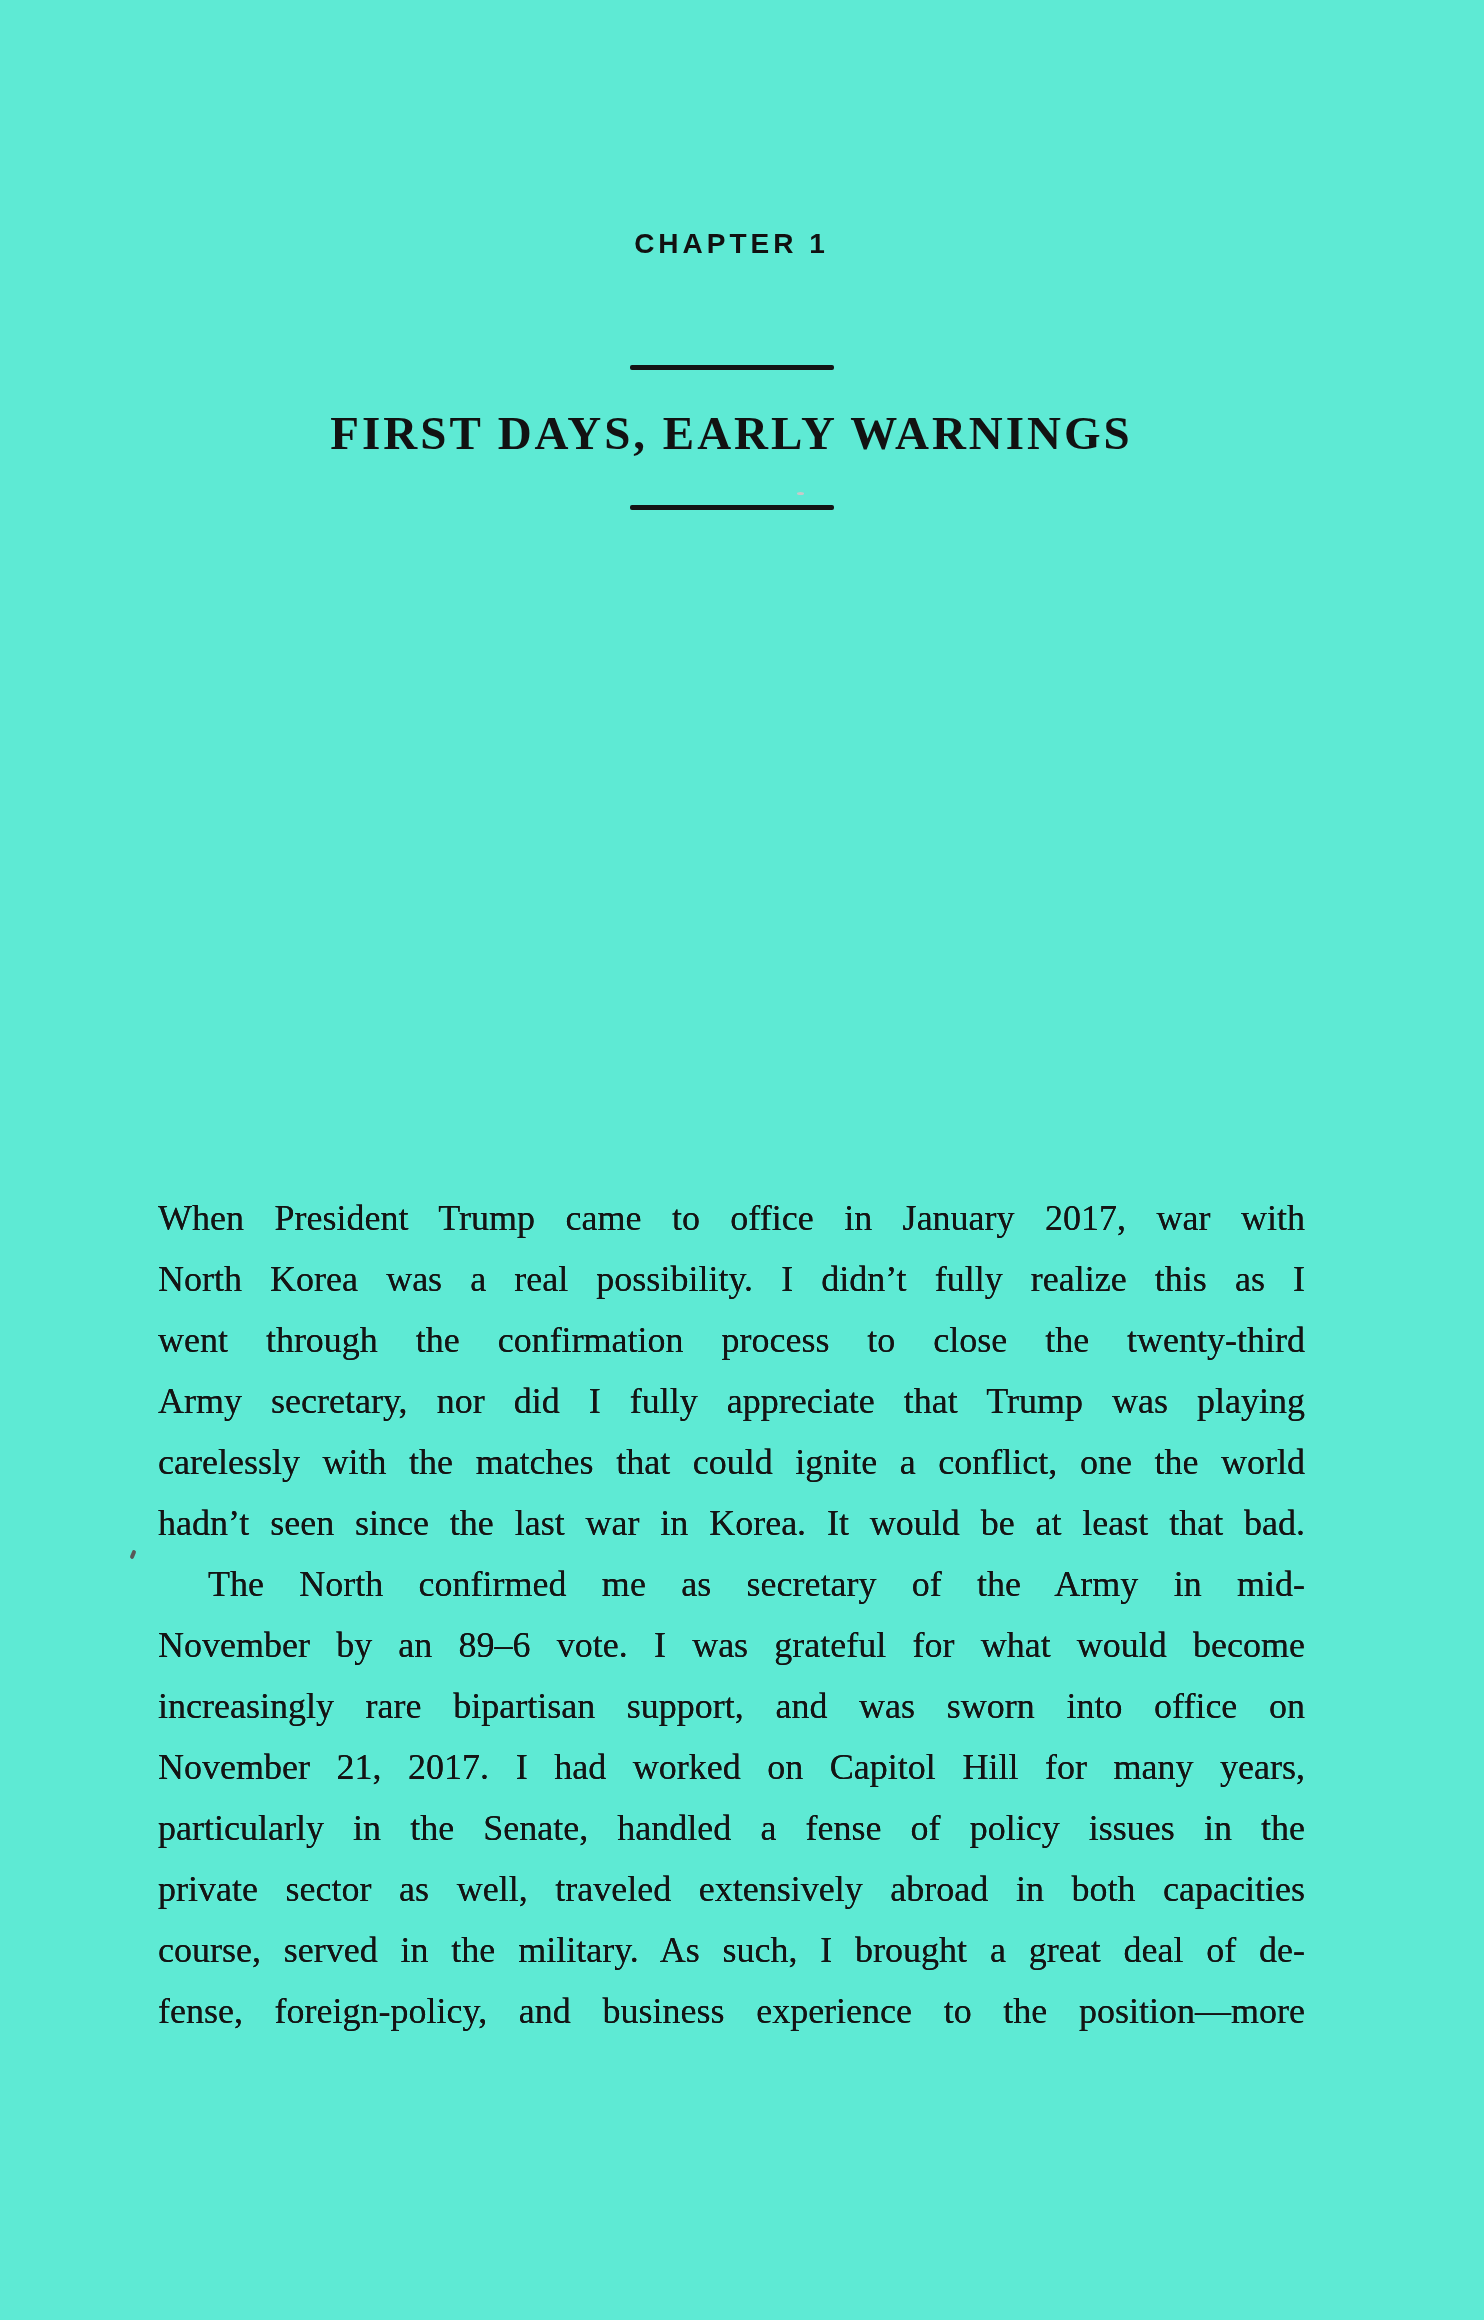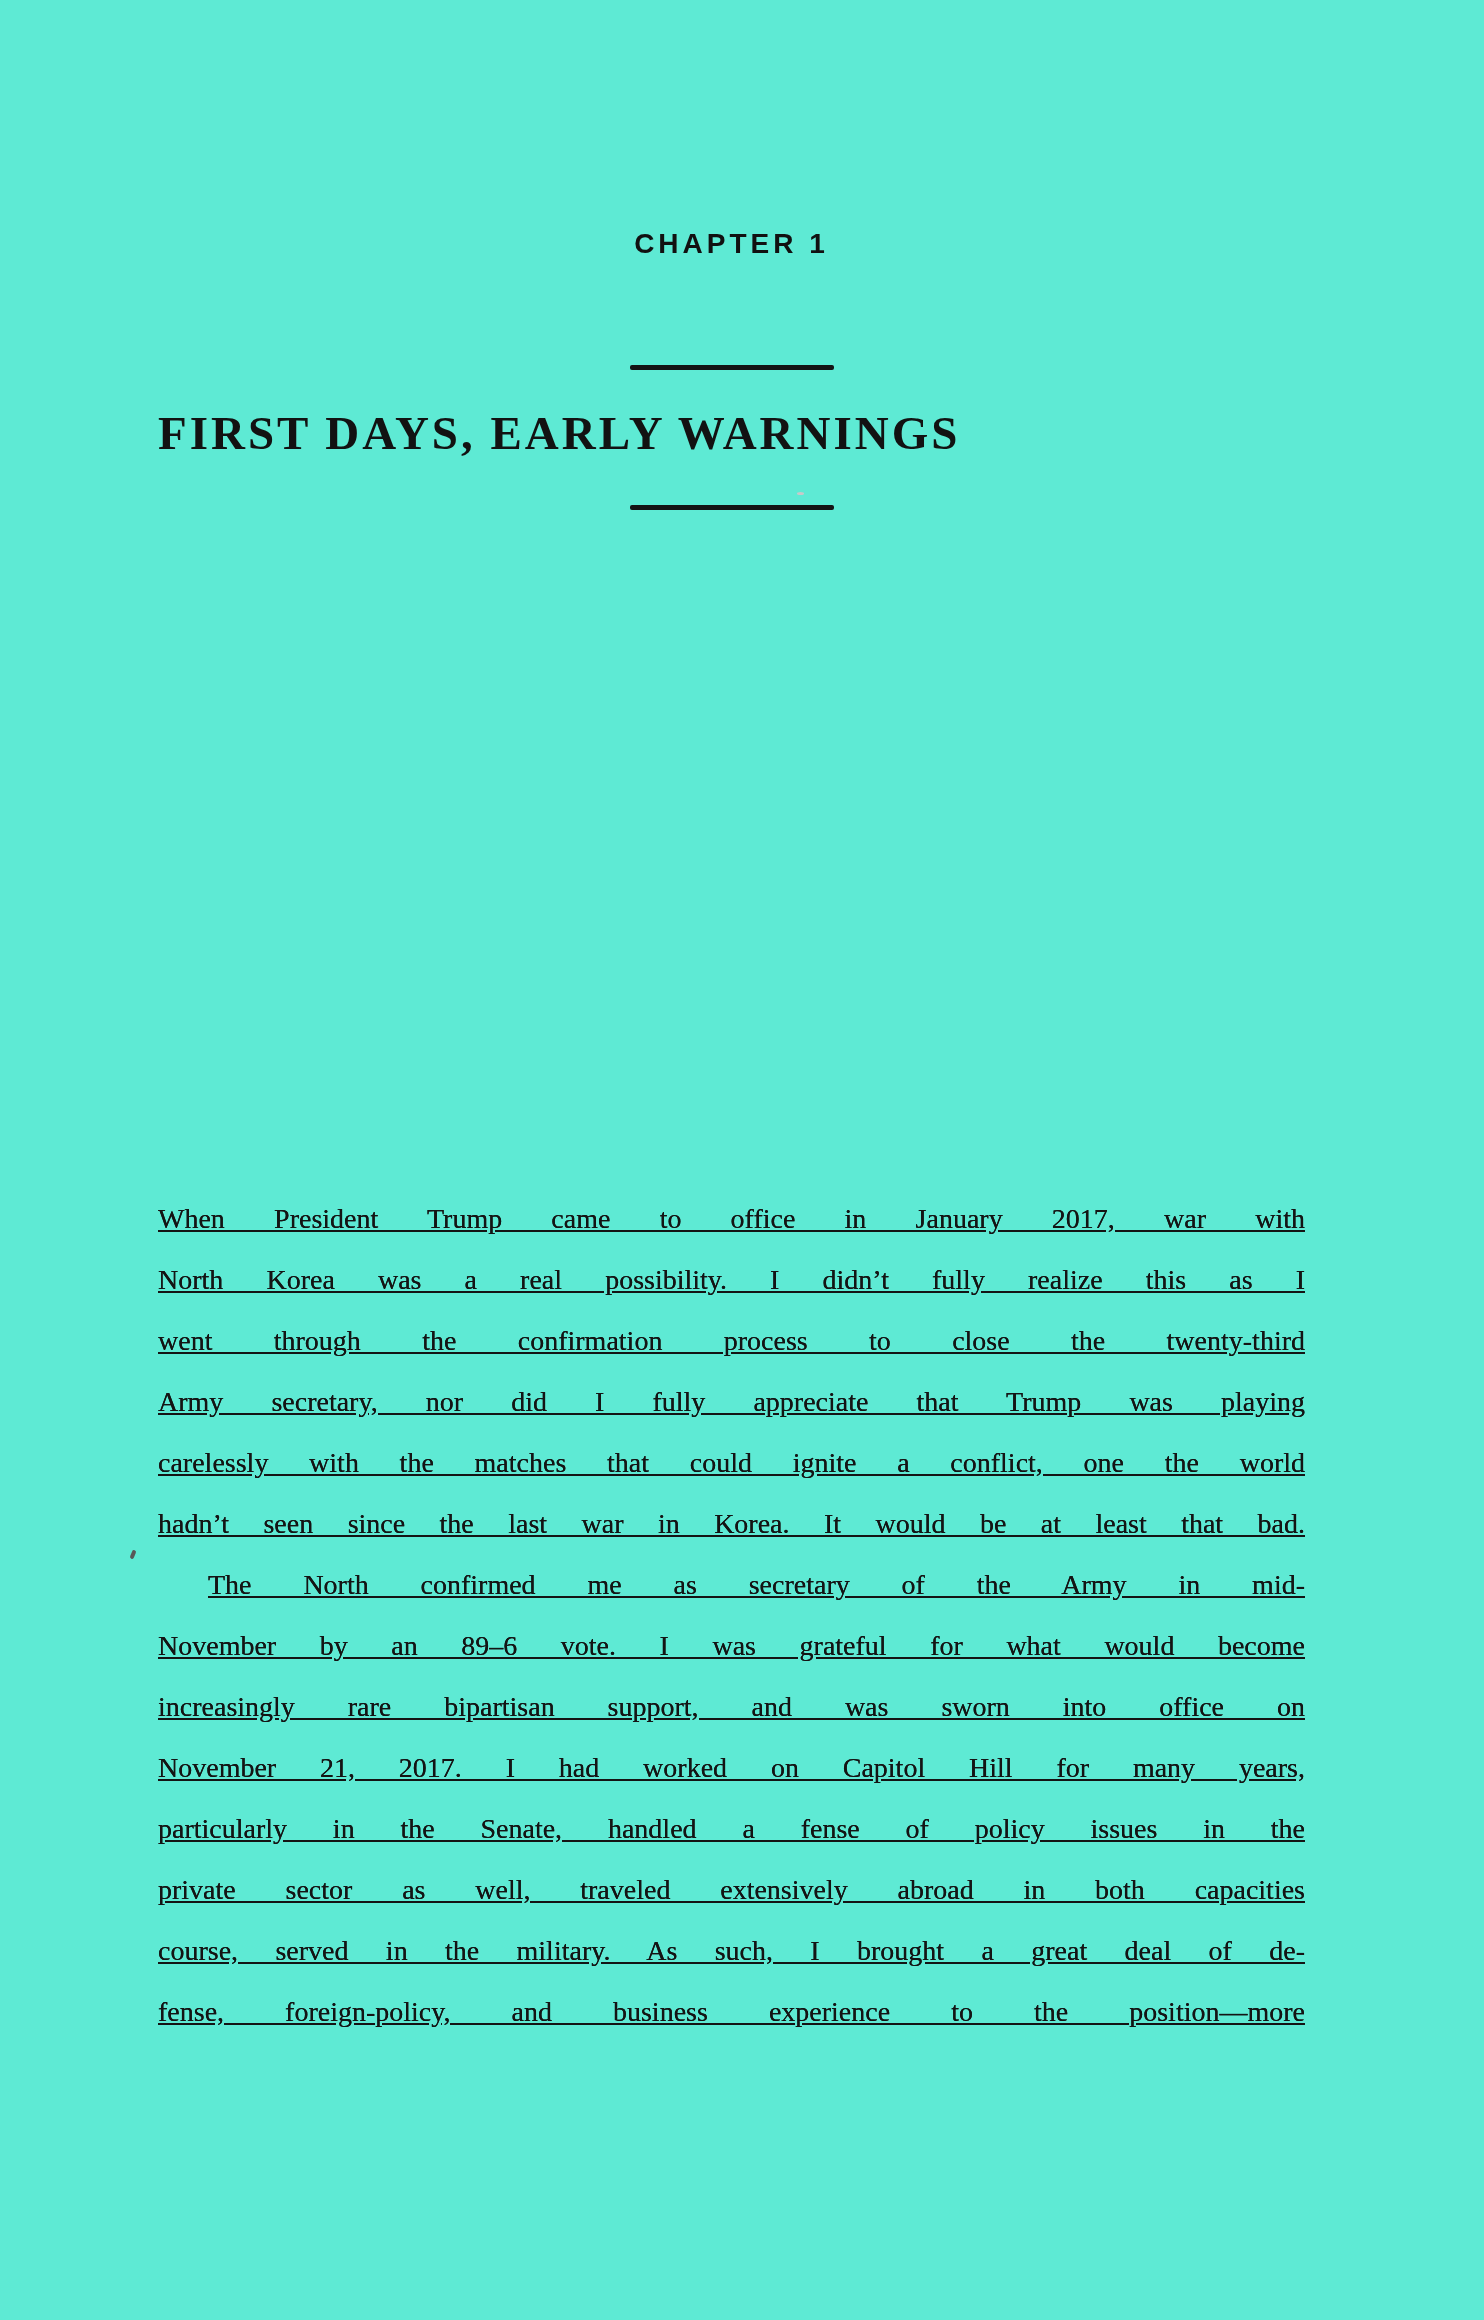--- a/index.html
+++ b/index.html
@@ -45,45 +45,45 @@
     border-radius: 2px;
   }
   .rule-top { top: 365px; }
   .rule-bottom { top: 505px; }
   .chapter-title {
     position: absolute;
     top: 406px;
     left: 0;
     width: 100%;
     margin: 0;
+    text-align: center;
     font-family: "Liberation Serif", serif;
     font-weight: 700;
     font-size: 47px;
     letter-spacing: 3px;
     color: #121212;
     white-space: nowrap;
   }
   .body-text {
     position: absolute;
     top: 1188px;
     left: 0;
     width: 100%;
   }
   .body-line {
     height: 61px;
     line-height: 61px;
     font-family: "Liberation Serif", serif;
-    font-size: 28px;
+    font-size: 36px;
     color: #141414;
     text-align: justify;
     text-align-last: justify;
     text-shadow: 0 0 0.6px currentColor;
     white-space: nowrap;
     overflow: visible;
-    text-decoration: underline;
   }
   .body-line.indent {
     padding-left: 50px;
   }
   .speck {
     position: absolute;
     background: #6a6a6a;
   }
   .speck-1 {
     left: 131px;

